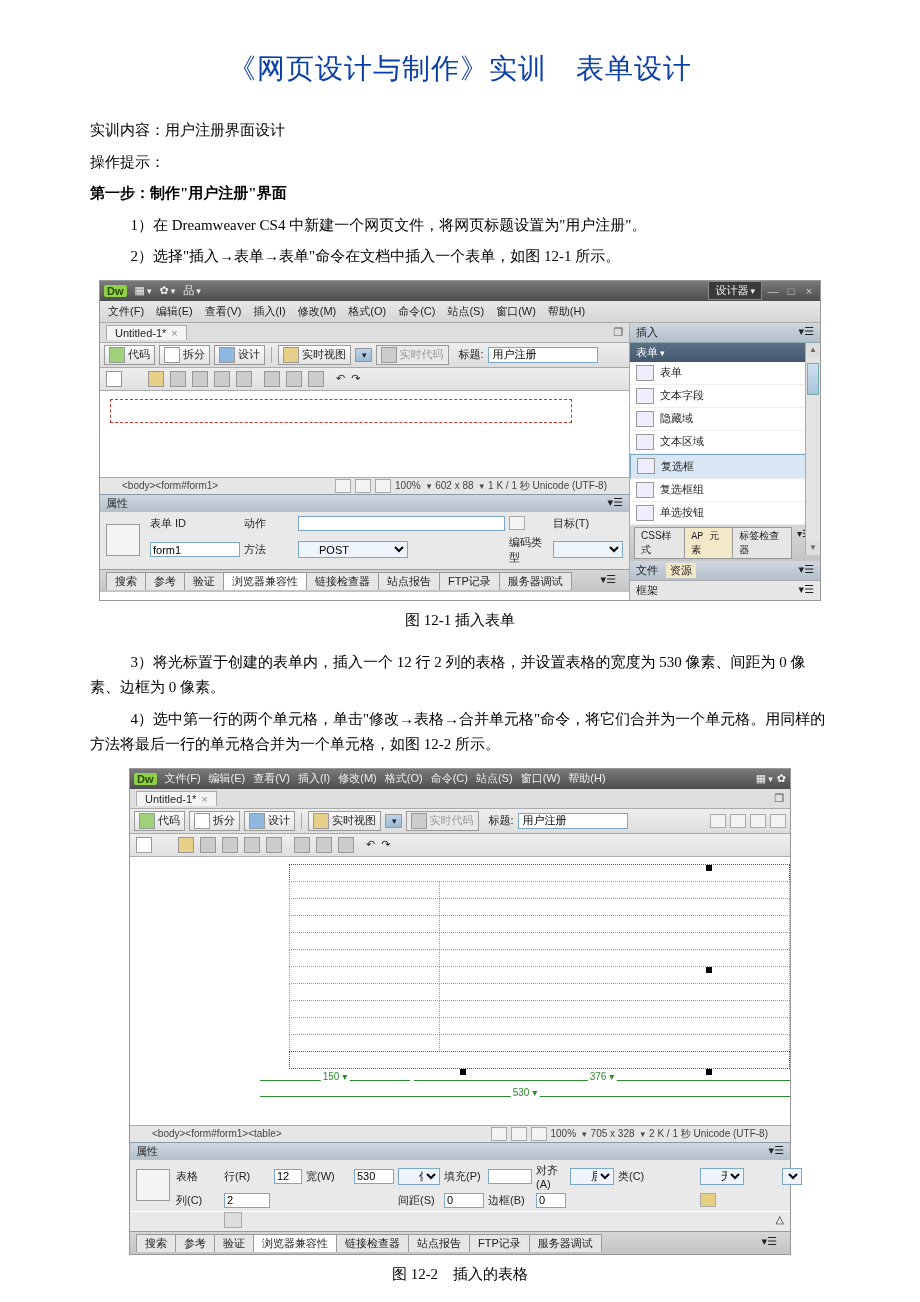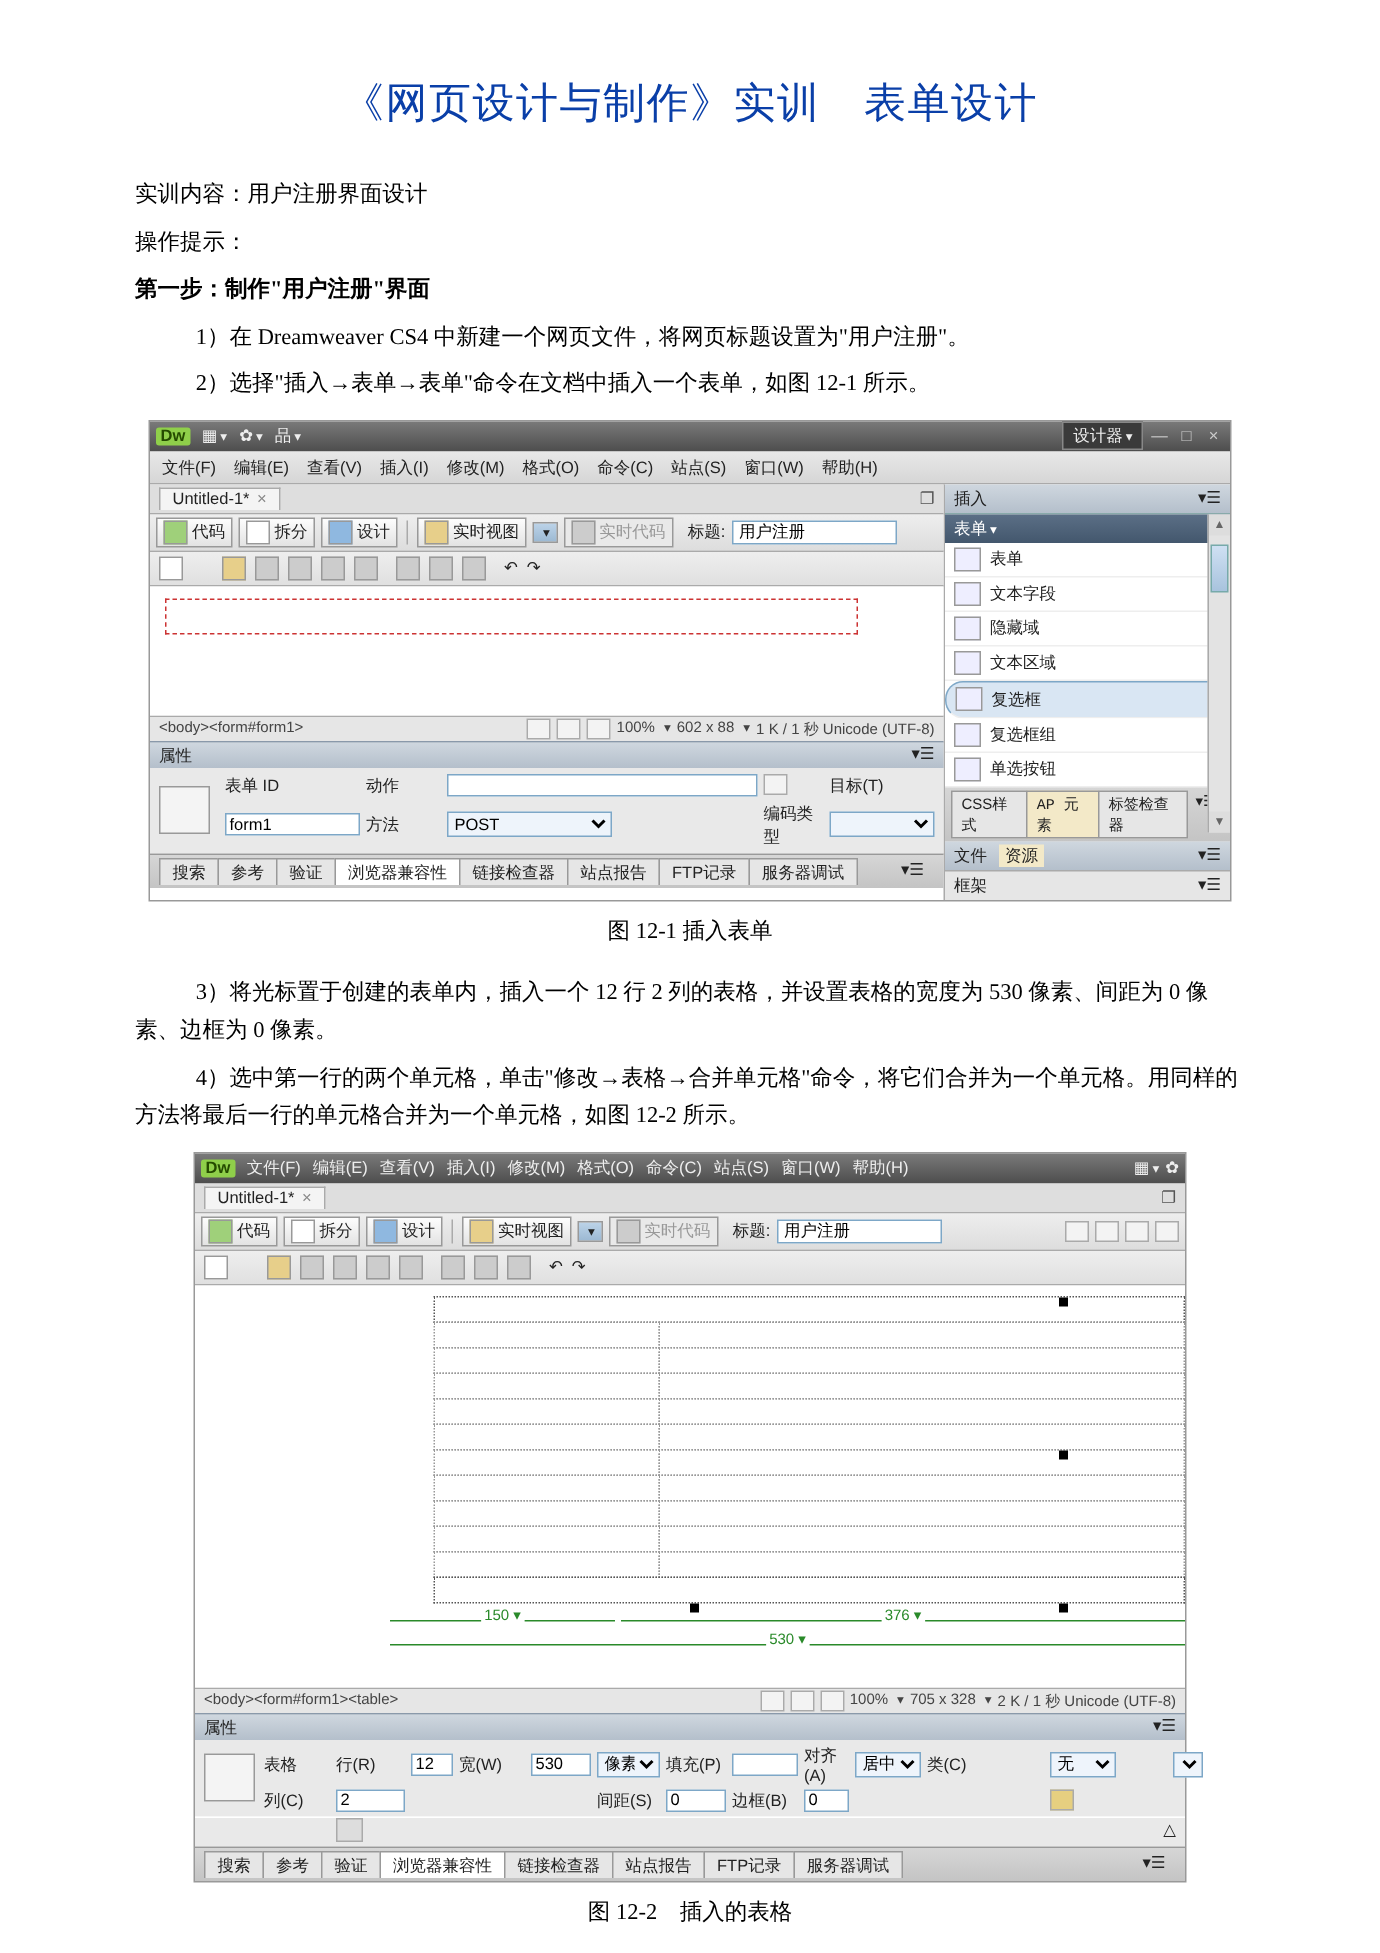--- a/index.html
+++ b/index.html
@@ -103,42 +103,42 @@
   .iconrow .gap { width:14px;}
 
   .canvas {
     background:#fff; min-height:70px; padding:8px 10px; position:relative;
   }
   .form-dashed {
     border:1px dashed #c33; height:22px; width:460px;
   }
 
   .tagselector {
-    background:#e6e6e6; border-top:1px solid #aaa; padding:1px 6px;
+    background:#e6e6e6; border-top:1px solid #aaa; padding:1px 22px;
     display:flex; align-items:center; font-size:10px; color:#444;
   }
   .tagselector .r { margin-left:auto; display:flex; gap:4px; align-items:center;}
 
   .prop-header {
     background: linear-gradient(#cfd7df,#b4bfcb); border-top:1px solid #8a99aa;
     padding:1px 6px; font-size:11px; display:flex;
   }
   .prop-header .pr { margin-left:auto;}
   .prop-body {
     background:#e9e9e9; padding:4px 6px; display:grid;
     grid-template-columns: 40px 90px 50px 110px 1fr 40px 70px;
     gap:4px; align-items:center; font-size:11px;
   }
   .bigicon { width:32px; height:30px; border:1px solid #999; background:#f4f4f4;}
   .inp {
     border:1px solid #7da7c7; background:#fff; height:15px; font-size:11px; padding:0 2px; width:100%;
     box-sizing:border-box;
   }
   .sel {
-    border:1px solid #7da7c7; background:#eef4fb; height:17px; font-size:11px;
+    border:1px solid #7da7c7; background:#eef4fb; height:17px; font-size:11px;padding-left:16px;
   }
 
   .bottom-tabs {
     background: linear-gradient(#d6d6d6,#c4c4c4); border-top:1px solid #999;
     padding:2px 6px; display:flex; gap:0; font-size:11px;
   }
   .bottom-tabs span {
     border:1px solid #999; border-bottom:none; background:#e6e6e6;
     padding:1px 8px; margin-right:-1px;
   }
@@ -153,21 +153,21 @@
   .side-head .pr { margin-left:auto;}
   .side-sub {
     background: linear-gradient(#5b6f86,#43576d); color:#fff; padding:2px 6px; font-size:11px;
   }
   .side-list { background:#fff; }
   .side-item {
     display:flex; align-items:center; gap:6px; padding:3px 6px;
     border-bottom:1px solid #eee; font-size:11px;
   }
   .side-item .ficon { width:16px; height:14px; border:1px solid #999; background:#eef;}
-  .side-item.sel { background:#d9e6f3;border-radius:12px;}
+  .side-item.sel { background:#d9e6f3;}
   .side-tabs {
     background: linear-gradient(#d6d6d6,#c4c4c4); padding:2px 4px; display:flex; font-size:10px;
   }
   .side-tabs span { border:1px solid #999; background:#e6e6e6; padding:1px 6px; margin-right:-1px;}
   .side-tabs span.active { background:#f3e9c8;font-family:Liberation Mono, monospace;}
   .side-files {
     background: linear-gradient(#cfd7df,#b4bfcb); padding:2px 6px; font-size:11px;
     display:flex; gap:8px;
   }
   .side-frame {

